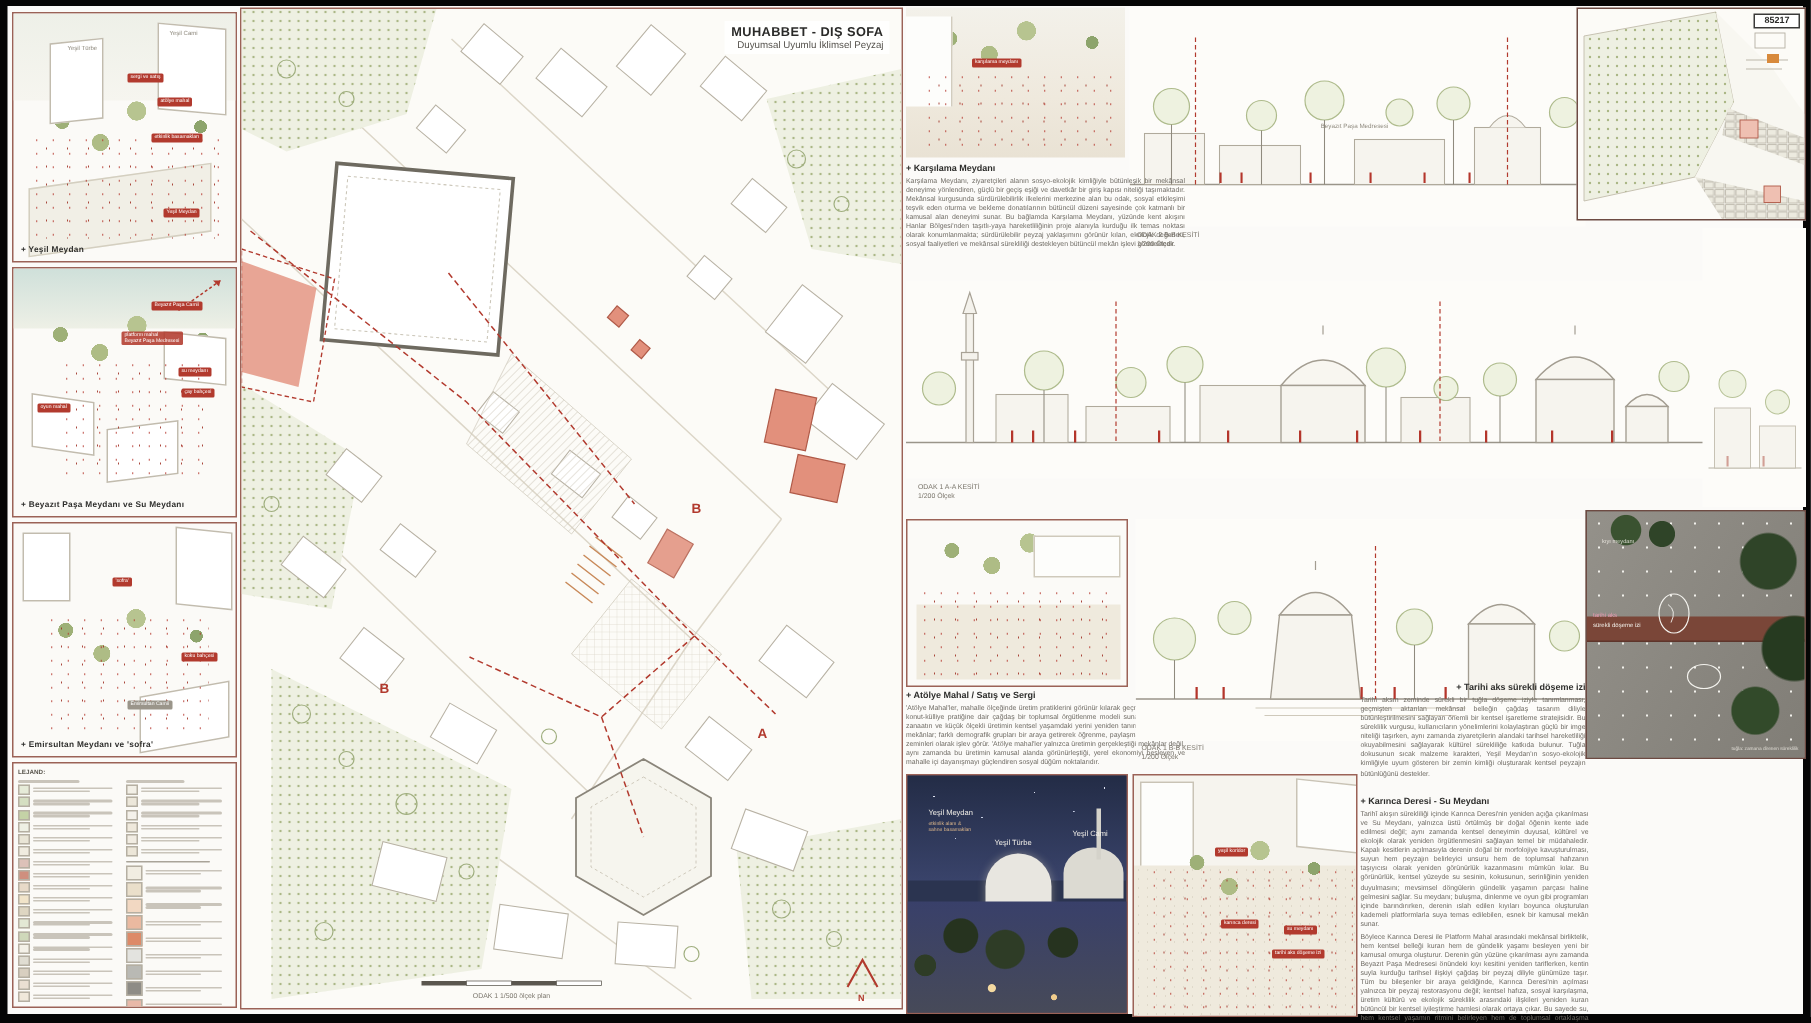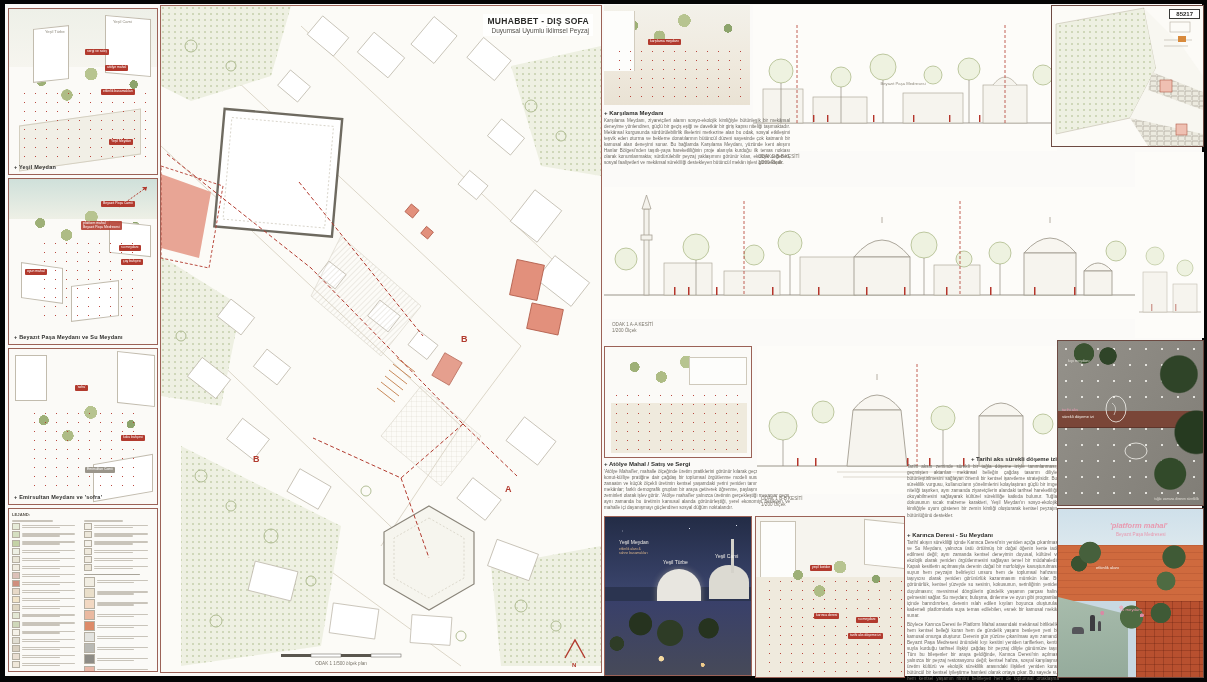--- a/index.html
+++ b/index.html
@@ -744,32 +744,15 @@
       <ellipse cx="18" cy="20" rx="10" ry="13" fill="none" stroke="#f4f3ee" stroke-width="0.8"></ellipse>
       <path d="M14 14 q6 4 2 12" fill="none" stroke="#f4f3ee" stroke-width="0.6"></path>
       <ellipse cx="38" cy="62" rx="11" ry="8" fill="none" stroke="#f4f3ee" stroke-width="0.8"></ellipse>
     </svg>
     <span class="wlab" style="left:10px;top:18px;font-size:3.8px;opacity:.85;">kıyı meydanı</span>
     <span class="wlab pink" style="left:4px;top:66px;font-size:4px;">tarihi aks</span>
     <span class="wlab" style="left:4px;top:73px;font-size:4px;">sürekli döşeme izi</span>
     <span class="wlab" style="right:4px;bottom:4px;left:auto;font-size:3.2px;opacity:.8;">tuğla: zamana direnen süreklilik</span>
   </div>
 
-  <div class="abs darkframe" style="left:1052px;top:504px;width:147px;height:170px;background:#c8d8e2;">
-    <div class="abs" style="left:0;top:0;width:147px;height:38px;background:linear-gradient(#cfe0ea,#dce8ee);"></div>
-    <div class="abs" style="left:0;top:36px;width:147px;height:56px;background:#cf6a3e;background-image:linear-gradient(rgba(120,40,16,.15) 1px,transparent 1px);background-size:100% 7px;"></div>
-    <div class="abs" style="left:0;top:88px;width:70px;height:82px;background:linear-gradient(160deg,#a8bcac,#8fa697);transform:skewY(14deg);transform-origin:left top;"></div>
-    <div class="abs" style="left:78px;top:92px;width:69px;height:78px;background:#b8502f;background-image:linear-gradient(90deg,rgba(80,20,8,.25) 1px,transparent 1px),linear-gradient(rgba(80,20,8,.25) 1px,transparent 1px);background-size:9px 7px;"></div>
-    <div class="abs" style="left:34px;top:84px;width:86px;height:40px;
-      background-image:radial-gradient(circle 3px at 12% 50%, #d98aa4 60%, transparent 70%),radial-gradient(circle 3px at 34% 36%, #e8b0c0 60%, transparent 70%),radial-gradient(circle 3px at 58% 56%, #d98aa4 60%, transparent 70%),radial-gradient(circle 16px at 46% 60%, #4e6b42 70%, transparent 75%),radial-gradient(circle 14px at 80% 50%, #3f5a36 70%, transparent 75%);"></div>
-    <div class="abs" style="left:96px;top:30px;width:40px;height:60px;background-image:radial-gradient(circle 16px at 50% 30%, #3f5a36 70%, transparent 75%),radial-gradient(circle 13px at 30% 70%, #4e6b42 70%, transparent 75%);"></div>
-    <div class="abs" style="left:10px;top:26px;width:44px;height:44px;background-image:radial-gradient(circle 15px at 50% 40%, #46603c 70%, transparent 75%),radial-gradient(circle 11px at 25% 65%, #3a5230 70%, transparent 75%);"></div>
-    <div class="abs" style="left:32px;top:106px;width:5px;height:16px;background:#3c3c40;border-radius:2px 2px 0 0;"></div>
-    <div class="abs" style="left:40px;top:112px;width:3px;height:10px;background:#4a4a4e;border-radius:2px 2px 0 0;"></div>
-    <div class="abs" style="left:14px;top:118px;width:12px;height:7px;background:#55555a;border-radius:3px 4px 1px 1px;"></div>
-    <span class="abs pink" style="left:52px;top:12px;font-size:7.5px;font-style:italic;font-weight:bold;">'platform mahal'</span>
-    <span class="abs pink" style="left:58px;top:23px;font-size:4.6px;">Beyazıt Paşa Medresesi</span>
-    <span class="wlab" style="left:38px;top:56px;font-size:4.2px;">etkinlik alanı</span>
-    <span class="abs pink" style="left:62px;top:98px;font-size:4.2px;">su meydanı</span>
-  </div>
 
 </div>
 </div>
 
 </body></html>

